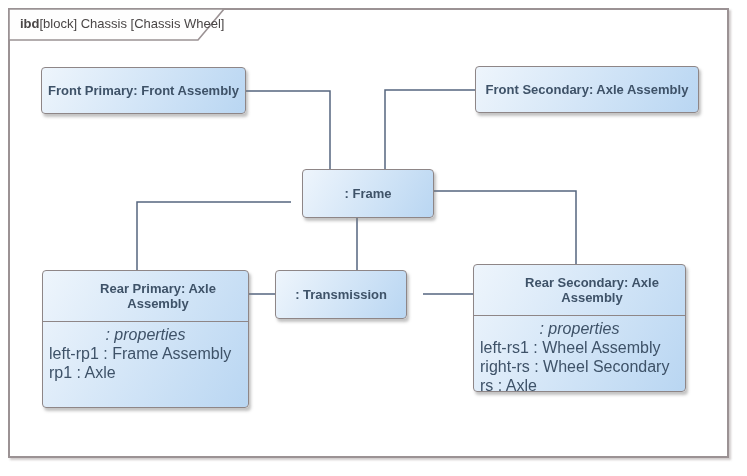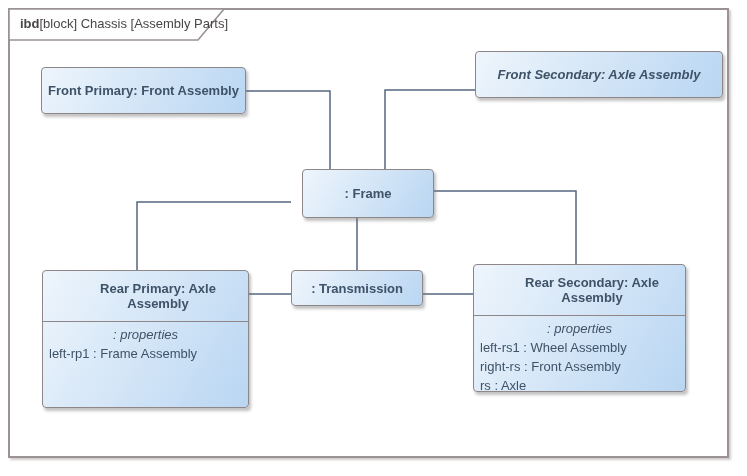--- a/index.html
+++ b/index.html
@@ -45,29 +45,29 @@
   }
   .block .title{
     display:flex;align-items:center;justify-content:center;
     font-weight:bold;font-size:13px;text-align:center;
     height:100%;
   }
   .block.compartments .title{height:50px;padding-left:25px;}
   .block .compartment{
     border-top:1.2px solid var(--block-border);
     padding:3px 6px 0 6px;
-    font-size:13px;
+    font-size:16px;
   }
   .compartment .comp-head{font-style:italic;text-align:center;line-height:19px;}
   .compartment .prop{line-height:19px;white-space:nowrap;}
 
   #b-front-primary  {left:41px; top:67px;  width:205px;height:47px;}
-  #b-front-secondary{left:475px;top:51px;  width:248px;height:47px;font-style:italic;}
+  #b-front-secondary{left:475px;top:66px;  width:224px;height:47px;}
   #b-frame          {left:302px;top:169px; width:132px;height:49px;}
-  #b-transmission   {left:291px;top:270px; width:132px;height:36px;}
+  #b-transmission   {left:275px;top:270px; width:132px;height:49px;}
   #b-rear-primary   {left:42px; top:270px; width:207px;height:138px;}
   #b-rear-secondary {left:473px;top:264px; width:213px;height:128px;}
 </style>
 </head>
 <body>
 
 <div class="canvas">
 
   <div class="diagram-frame"></div>
 
@@ -78,21 +78,21 @@
       <polyline points="423,191 576,191 576,271" fill="none" stroke="#55657f" stroke-width="1.5"></polyline>
       <polyline points="357,218 357,271" fill="none" stroke="#55657f" stroke-width="1.5"></polyline>
       <polyline points="249,294 292,294" fill="none" stroke="#55657f" stroke-width="1.5"></polyline>
       <polyline points="423,294 474,294" fill="none" stroke="#55657f" stroke-width="1.5"></polyline>
     </svg>
 
   <svg class="tab-shape" width="219" height="34" viewBox="0 0 219 34">
     <polygon points="1,1 216,1 190,32 1,32" fill="#fefefe" stroke="#9b9294" stroke-width="1.6"></polygon>
   </svg>
   <div class="tab-label">
-    <span class="kw">ibd</span><span>[block] Chassis [Assembly Parts]</span>
+    <span class="kw">ibd</span><span>[block] Chassis [Chassis Wheel]</span>
   </div>
 
   <div class="block" id="b-front-primary">
     <div class="title">Front Primary: Front Assembly</div>
   </div>
 
   <div class="block" id="b-front-secondary">
     <div class="title">Front Secondary: Axle Assembly</div>
   </div>
 
@@ -102,26 +102,27 @@
 
   <div class="block" id="b-transmission">
     <div class="title">: Transmission</div>
   </div>
 
   <div class="block compartments" id="b-rear-primary">
     <div class="title">Rear Primary: Axle Assembly</div>
     <div class="compartment">
       <div class="comp-head">: properties</div>
       <div class="prop">left-rp1 : Frame Assembly</div>
+      <div class="prop">rp1 : Axle</div>
     </div>
   </div>
 
   <div class="block compartments" id="b-rear-secondary">
     <div class="title">Rear Secondary: Axle Assembly</div>
     <div class="compartment">
       <div class="comp-head">: properties</div>
       <div class="prop">left-rs1 : Wheel Assembly</div>
-      <div class="prop">right-rs : Front Assembly</div>
+      <div class="prop">right-rs : Wheel Secondary</div>
       <div class="prop">rs : Axle</div>
     </div>
   </div>
 
 </div>
 
 </body></html>

